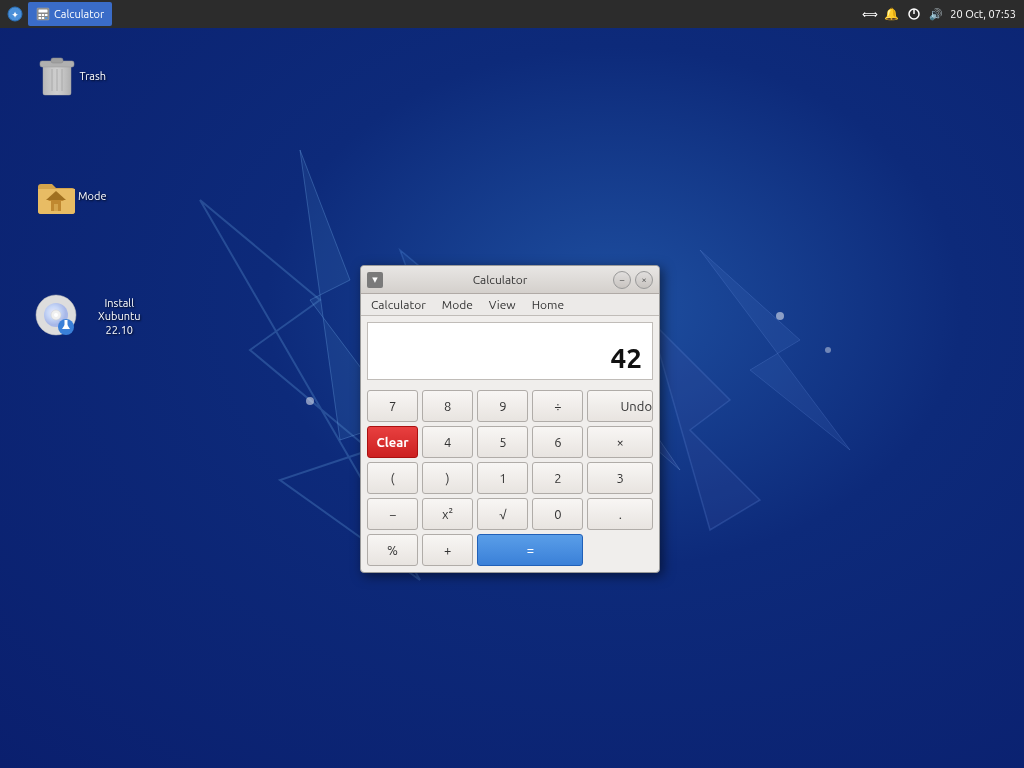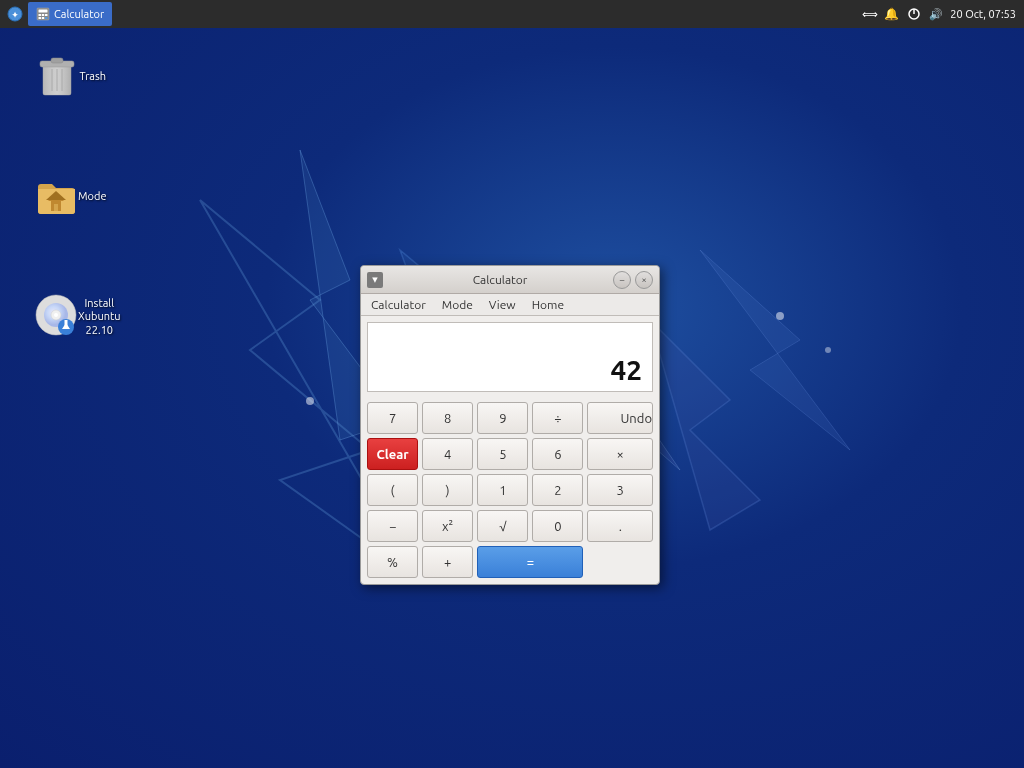--- a/index.html
+++ b/index.html
@@ -217,21 +217,21 @@
       color: #333;
       cursor: pointer;
       border-radius: 2px;
     }
 
     
     .calc-display {
       background: white;
       margin: 6px;
       border: 1px solid #c0bcb8;
-      height: 70px;
+      height: 58px;
       display: flex;
       align-items: flex-end;
       justify-content: flex-end;
       padding: 6px 10px;
       font-size: 28px;
       font-weight: bold;
       color: #111;
     }
 
     
@@ -377,21 +377,21 @@
       <polygon points="22,20 14,28 30,28" fill="#c08830"></polygon>
       <rect x="17" y="28" width="10" height="10" fill="#c08830"></rect>
       <rect x="20" y="31" width="4" height="7" fill="#d4a44c"></rect>
 
       <polygon points="22,18 12,27 32,27" fill="#a07020"></polygon>
     </svg>
   </div>
   <span class="icon-label">Mode</span>
 </div>
 
-<div class="desktop-icon" style="top: 287px; left: 30px;">
+<div class="desktop-icon" style="top: 287px; left: 30px; gap: 20px;">
   <div class="icon-image">
     <svg class="install-icon-svg" viewBox="0 0 44 44" xmlns="http://www.w3.org/2000/svg">
 
       <circle cx="22" cy="22" r="20" fill="#ddd" stroke="#bbb" stroke-width="0.5"></circle>
       <circle cx="22" cy="22" r="12" fill="url(#cdGrad)"></circle>
       <circle cx="22" cy="22" r="5" fill="#f0f0f0" stroke="#ccc" stroke-width="0.5"></circle>
       <circle cx="22" cy="22" r="2" fill="white"></circle>
 
       <circle cx="32" cy="34" r="8" fill="#3a80d8"></circle>
       <polygon points="32,30 28,36 36,36" fill="white"></polygon>

